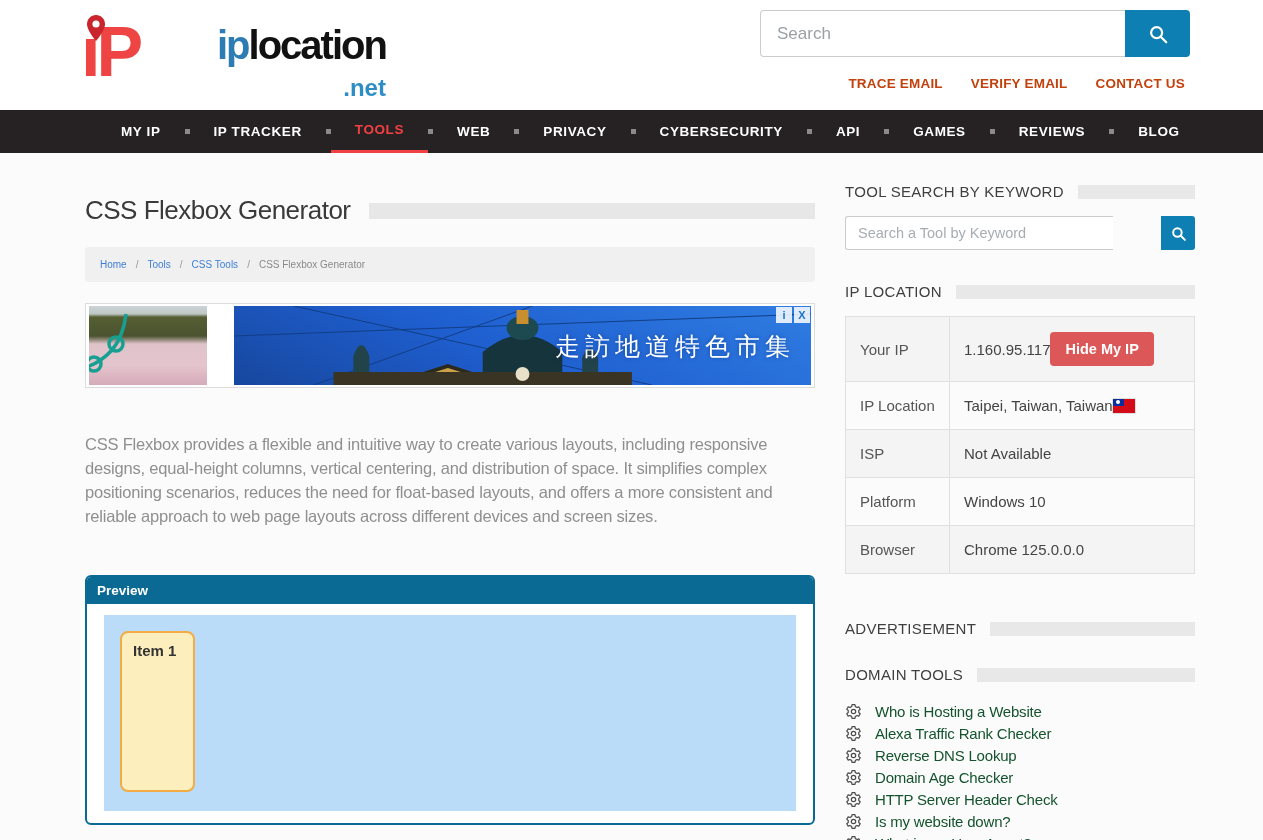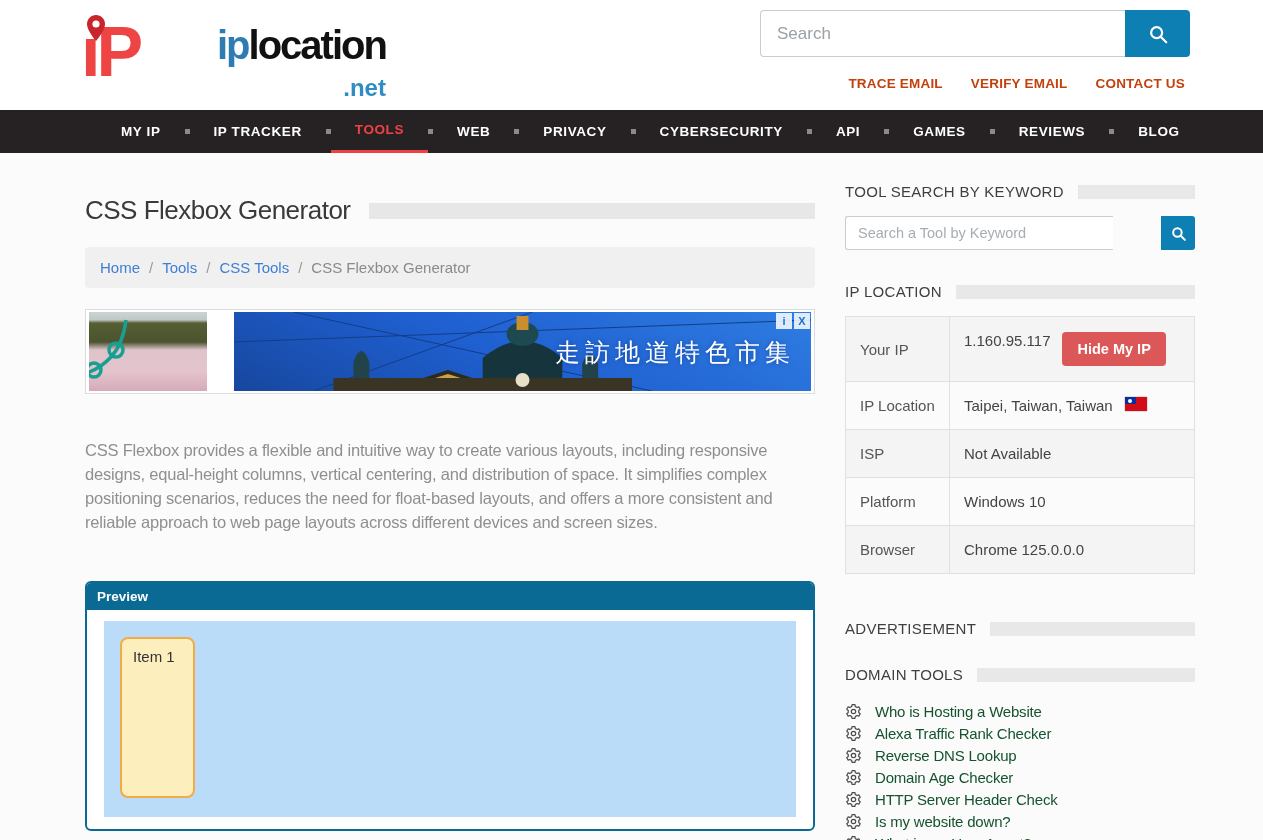--- a/index.html
+++ b/index.html
@@ -36,21 +36,21 @@
   
   .content { display:flex; gap:30px; padding:30px 68px 0 85px; }
   .main-col { width:730px; flex:none; }
   .sidebar { width:350px; flex:none; }
 
   
   .title-row { display:flex; align-items:center; margin-top:12px; }
   h1.page-title { font-size:26px; font-weight:400; color:#3a3a3a; letter-spacing:-0.5px; white-space:nowrap; }
   .title-deco { flex:1; height:16px; background:#e7e7e7; margin-left:18px; }
   .breadcrumb { background:#f0f0f0; border-radius:4px; margin-top:21px; padding:12px 15px;
-    font-size:15px; display:flex; gap:9px; align-items:center; }
+    font-size:10px; display:flex; gap:9px; align-items:center; }
   .breadcrumb a { color:#3e7ed6; text-decoration:none; }
   .breadcrumb .sep { color:#999; }
   .breadcrumb .current { color:#8a8a8a; }
 
   
   .ad-banner { margin-top:21px; height:85px; background:#fff; border:1px solid #dcdcdc; position:relative; }
   .ad-left { position:absolute; left:3px; top:2px; width:118px; height:79px; overflow:hidden;
     background:linear-gradient(180deg,#ccd3d6 0%,#c0c8c4 10%,#565e33 14%,#4b5330 38%,#dfc3ca 48%,#e4c4cd 75%,#d5abb9 100%); }
   .ad-right { position:absolute; left:148px; top:2px; right:3px; height:79px; overflow:hidden;
     background:linear-gradient(205deg,#2f7de2 0%,#1f5fd0 55%,#17479e 100%); }
@@ -59,40 +59,40 @@
   .ad-controls { position:absolute; right:4px; top:3px; display:flex; gap:2px; z-index:3; }
   .ad-ctl { width:16px; height:16px; background:rgba(255,255,255,.85); color:#1a73c8; font-size:11px;
     font-weight:bold; display:flex; align-items:center; justify-content:center; cursor:pointer; }
 
   
   .description { margin-top:44px; color:#8f8f8f; font-size:16.5px; line-height:24px; width:700px; letter-spacing:-0.2px; }
 
   
   .preview-panel { margin-top:47px; border:2px solid #0b6a94; border-radius:6px; background:#fff; height:250px; overflow:hidden; }
   .preview-header { background:#0b6a94; color:#fff; font-size:13.5px; font-weight:bold; padding:6px 10px; }
-  .preview-body { padding:11px 17px; }
+  .preview-body { padding:11px 17px;font-weight:bold; }
   .flex-container { background:#badcf8; height:196px; padding:16px; display:flex; }
   .flex-item { width:75px; height:161px; background:#fdeebd; border:2px solid #f2ab45; border-radius:8px;
     padding:9px 11px; font-size:15px; color:#333; cursor:pointer; }
 
   
   .side-heading { display:flex; align-items:center; font-size:15px; color:#3f3f3f; letter-spacing:0.3px; white-space:nowrap; }
   .side-heading .bar { flex:1; height:14px; background:#e8e8e8; margin-left:14px; }
   .tool-search { display:flex; margin-top:16px;gap:48px; }
   .tool-search input { flex:1; height:34px; border:1px solid #ccc; border-right:none; border-radius:3px 0 0 3px;
     padding:0 12px; font-size:14.5px; color:#555; outline:none; }
   .tool-search input::placeholder { color:#a7adb3; }
   .tool-search button { width:34px; height:34px; background:#0d7fb2; border:none; border-radius:0 3px 3px 0;
     cursor:pointer; display:flex; align-items:center; justify-content:center; }
   .mt32 { margin-top:33px; }
   .ip-table { width:100%; border-collapse:collapse; margin-top:16px; border:1px solid #14b8a6; }
   .ip-table td { border:1px solid #e0e0e0; font-size:15px; padding:15px 14px; color:#444; }
   .ip-table tr:nth-child(odd) td { background:#f4f4f4; }
   .ip-table td.lbl { width:104px; color:#555; }
-  .val-flex { display:flex; gap:12px; }
+  .val-flex { display:flex; align-items:center; gap:0; }
   .hide-ip-btn { background:#dc5858; color:#fff; font-weight:bold; font-size:14.5px; border:none;
     border-radius:4px; padding:9px 15px; cursor:pointer; }
   .flag { width:22px; height:14px; background:#d30c17; position:relative; display:inline-block; box-shadow:0 0 1px rgba(0,0,0,.6); }
   .flag .canton { position:absolute; left:0; top:0; width:11px; height:7px; background:#0a2e9c; }
   .flag .sun { position:absolute; left:3.5px; top:1.5px; width:4px; height:4px; background:#fff; border-radius:50%; }
   .adv-gap { margin-top:46px; }
   .dom-gap { margin-top:29px; }
   .domain-tools { list-style:none; margin-top:17px; }
   .domain-tools li { display:flex; align-items:center; gap:13px; padding:2.5px 0; }
   .domain-tools a { color:#14532d; font-size:15px; text-decoration:none; letter-spacing:-0.2px; }

